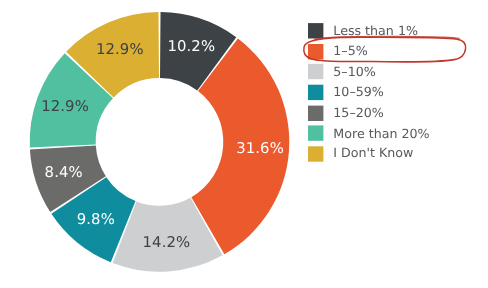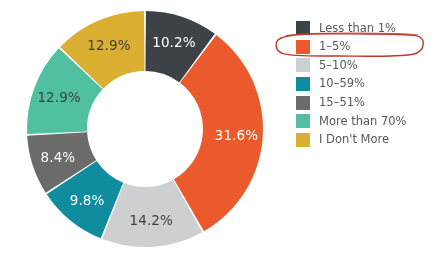--- a/index.html
+++ b/index.html
@@ -36,21 +36,21 @@
   .slice-label {
     font-family: "DejaVu Sans", "Liberation Sans", sans-serif;
     font-size: 13.5px;
     font-weight: 400;
     letter-spacing: 0.1px;
   }
 
   
   #legend {
     position: absolute;
-    left: 296px;
+    left: 280px;
     top: 19px;
     width: 144px;
   }
   .legend-item {
     display: flex;
     align-items: center;
     height: 18.6px;
   }
   .legend-swatch {
     width: 14px;
@@ -114,29 +114,29 @@
       <div class="legend-item">
         <span class="legend-swatch" style="background: rgb(205, 207, 208);"></span>
         <span class="legend-label" style="color: rgb(85, 89, 92); text-align: center;">5–10%</span>
       </div>
       <div class="legend-item">
         <span class="legend-swatch" style="background: rgb(15, 141, 158);"></span>
         <span class="legend-label" style="color: rgb(85, 89, 92);">10–59%</span>
       </div>
       <div class="legend-item">
         <span class="legend-swatch" style="background: rgb(107, 107, 105);"></span>
-        <span class="legend-label" style="color: rgb(85, 89, 92);">15–51%</span>
+        <span class="legend-label" style="color: rgb(85, 89, 92);">15–20%</span>
       </div>
       <div class="legend-item">
         <span class="legend-swatch" style="background: rgb(81, 192, 160);"></span>
-        <span class="legend-label" style="color: rgb(85, 89, 92);">More than 70%</span>
+        <span class="legend-label" style="color: rgb(85, 89, 92);">More than 20%</span>
       </div>
       <div class="legend-item">
         <span class="legend-swatch" style="background: rgb(219, 175, 49);"></span>
-        <span class="legend-label" style="color: rgb(85, 89, 92);">I Don't More</span>
+        <span class="legend-label" style="color: rgb(85, 89, 92);">I Don't Know</span>
       </div>
     </div>
 
   <div id="highlight-annotation">
     <svg width="152" height="28" viewBox="0 0 152 28" xmlns="http://www.w3.org/2000/svg">
       <path id="anno-path" d="M 9.5 6.2
                C 22 2.2, 48 2.6, 74 2.9
                C 100 3.2, 126 2.4, 141.5 4.6
                C 148.8 5.7, 149.8 9.4, 149.2 13.6
                C 148.6 18.0, 146.2 21.8, 139.0 23.2

